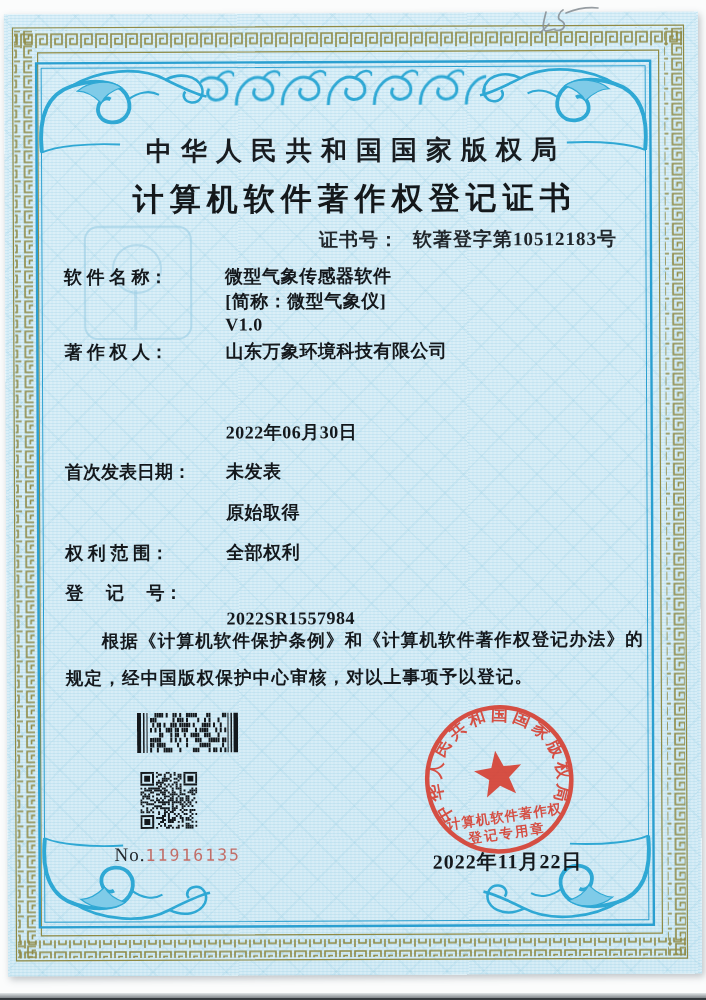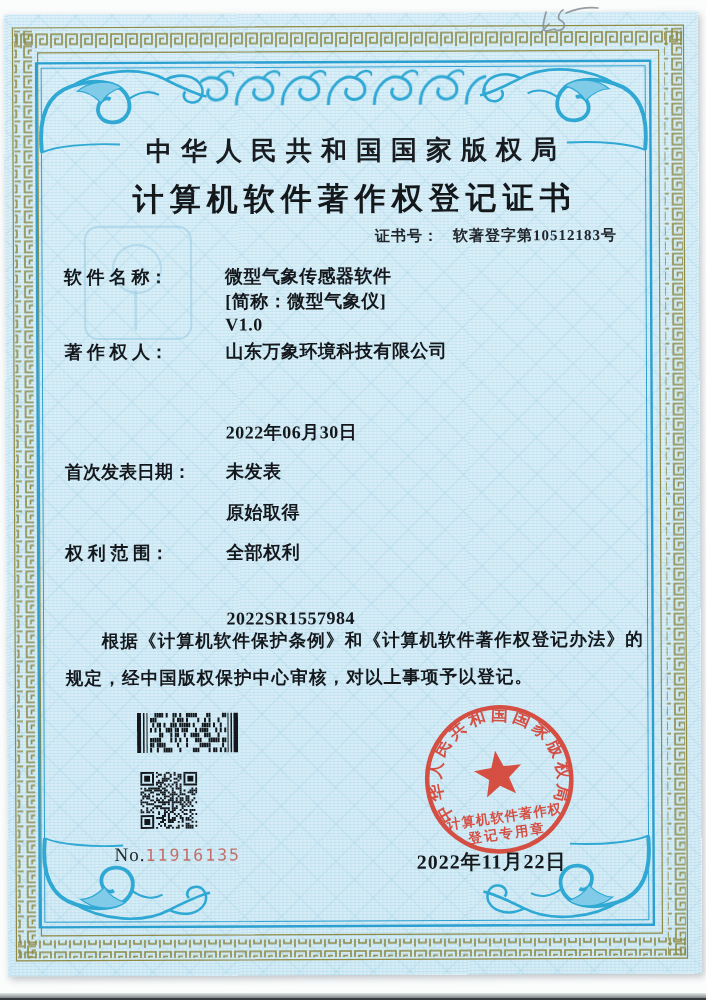--- a/index.html
+++ b/index.html
@@ -43,21 +43,21 @@
   
   .authority{
     position:absolute;left:0;top:120px;width:100%;text-align:center;
     font-size:26px;font-weight:bold;letter-spacing:9px;color:#181c20;text-indent:9px;
   }
   .cert-title{
     position:absolute;left:0;top:165px;width:100%;text-align:center;
     font-size:31px;font-weight:bold;letter-spacing:6px;color:#14181b;text-indent:6px;
   }
   .certno-line{
-    position:absolute;right:82px;top:214px;font-size:15px;font-weight:bold;color:#20262b;
+    position:absolute;right:82px;top:214px;font-size:19px;font-weight:bold;color:#20262b;
     letter-spacing:1px;
     text-align:center;
   }
   .certno-line .gap{display:inline-block;width:14px;}
   .field-label{
     position:absolute;left:59px;font-size:18px;font-weight:bold;color:#14181c;white-space:pre;
   }
   .field-value{
     position:absolute;left:206px;font-size:18px;font-weight:bold;color:#14181c;white-space:pre;
     letter-spacing:.5px;
@@ -73,21 +73,21 @@
   .serial .no{font-size:19px;color:#23282d;letter-spacing:1px;}
   .serial .num{
     font-family:"DejaVu Sans Mono",monospace;font-size:16.5px;color:#c0544a;opacity:.82;
     letter-spacing:2px;margin-left:0;
   }
   .barcode-box{position:absolute;left:130px;top:699px;}
   .qr-box{position:absolute;left:133px;top:758px;}
   
   .seal-box{position:absolute;left:409px;top:684px;width:166px;height:166px;}
   .date{
-    position:absolute;left:409px;top:836px;width:166px;text-align:left;
+    position:absolute;left:409px;top:836px;width:166px;text-align:right;
     font-size:20px;font-weight:bold;color:#15191d;letter-spacing:1px;
   }
   
   .handwriting{position:absolute;left:532px;top:2px;width:70px;height:40px;}
   .scan-shadow{
     position:absolute;left:0;right:0;bottom:0;height:7px;
     background:linear-gradient(#e2e6e8,#5a6065);
   }
   .scan-shadow::after{content:"";position:absolute;left:0;right:0;bottom:0;height:2px;background:#34393d;}
 </style>
@@ -161,20 +161,21 @@
     <div class="field-value" style="top:407px">2022年06月30日</div>
 
     <div class="field-label" style="top:446px">首次发表日期：</div>
     <div class="field-value" style="top:446px">未发表</div>
 
     <div class="field-value" style="top:487px">原始取得</div>
 
     <div class="field-label" style="top:527px">权 利 范 围：</div>
     <div class="field-value" style="top:527px">全部权利</div>
 
+    <div class="field-label" style="top:567px">登　 记　 号：</div>
     <div class="field-value" style="top:595px">2022SR1557984</div>
 
     <div class="statement-line indent" style="top:615px">根据《计算机软件保护条例》和《计算机软件著作权登记办法》的</div>
     <div class="statement-line" style="top:652px">规定，经中国版权保护中心审核，对以上事项予以登记。</div>
 
     <div class="barcode-box">
       <svg id="barcode-svg" width="101" height="40" viewBox="0 0 101 40">
           <rect x="0" y="0" width="4" height="40" fill="#14181c"></rect>
           <rect x="6" y="0" width="1.5" height="40" fill="#14181c"></rect>
           <rect x="9.5" y="0" width="1" height="40" fill="#14181c"></rect>

